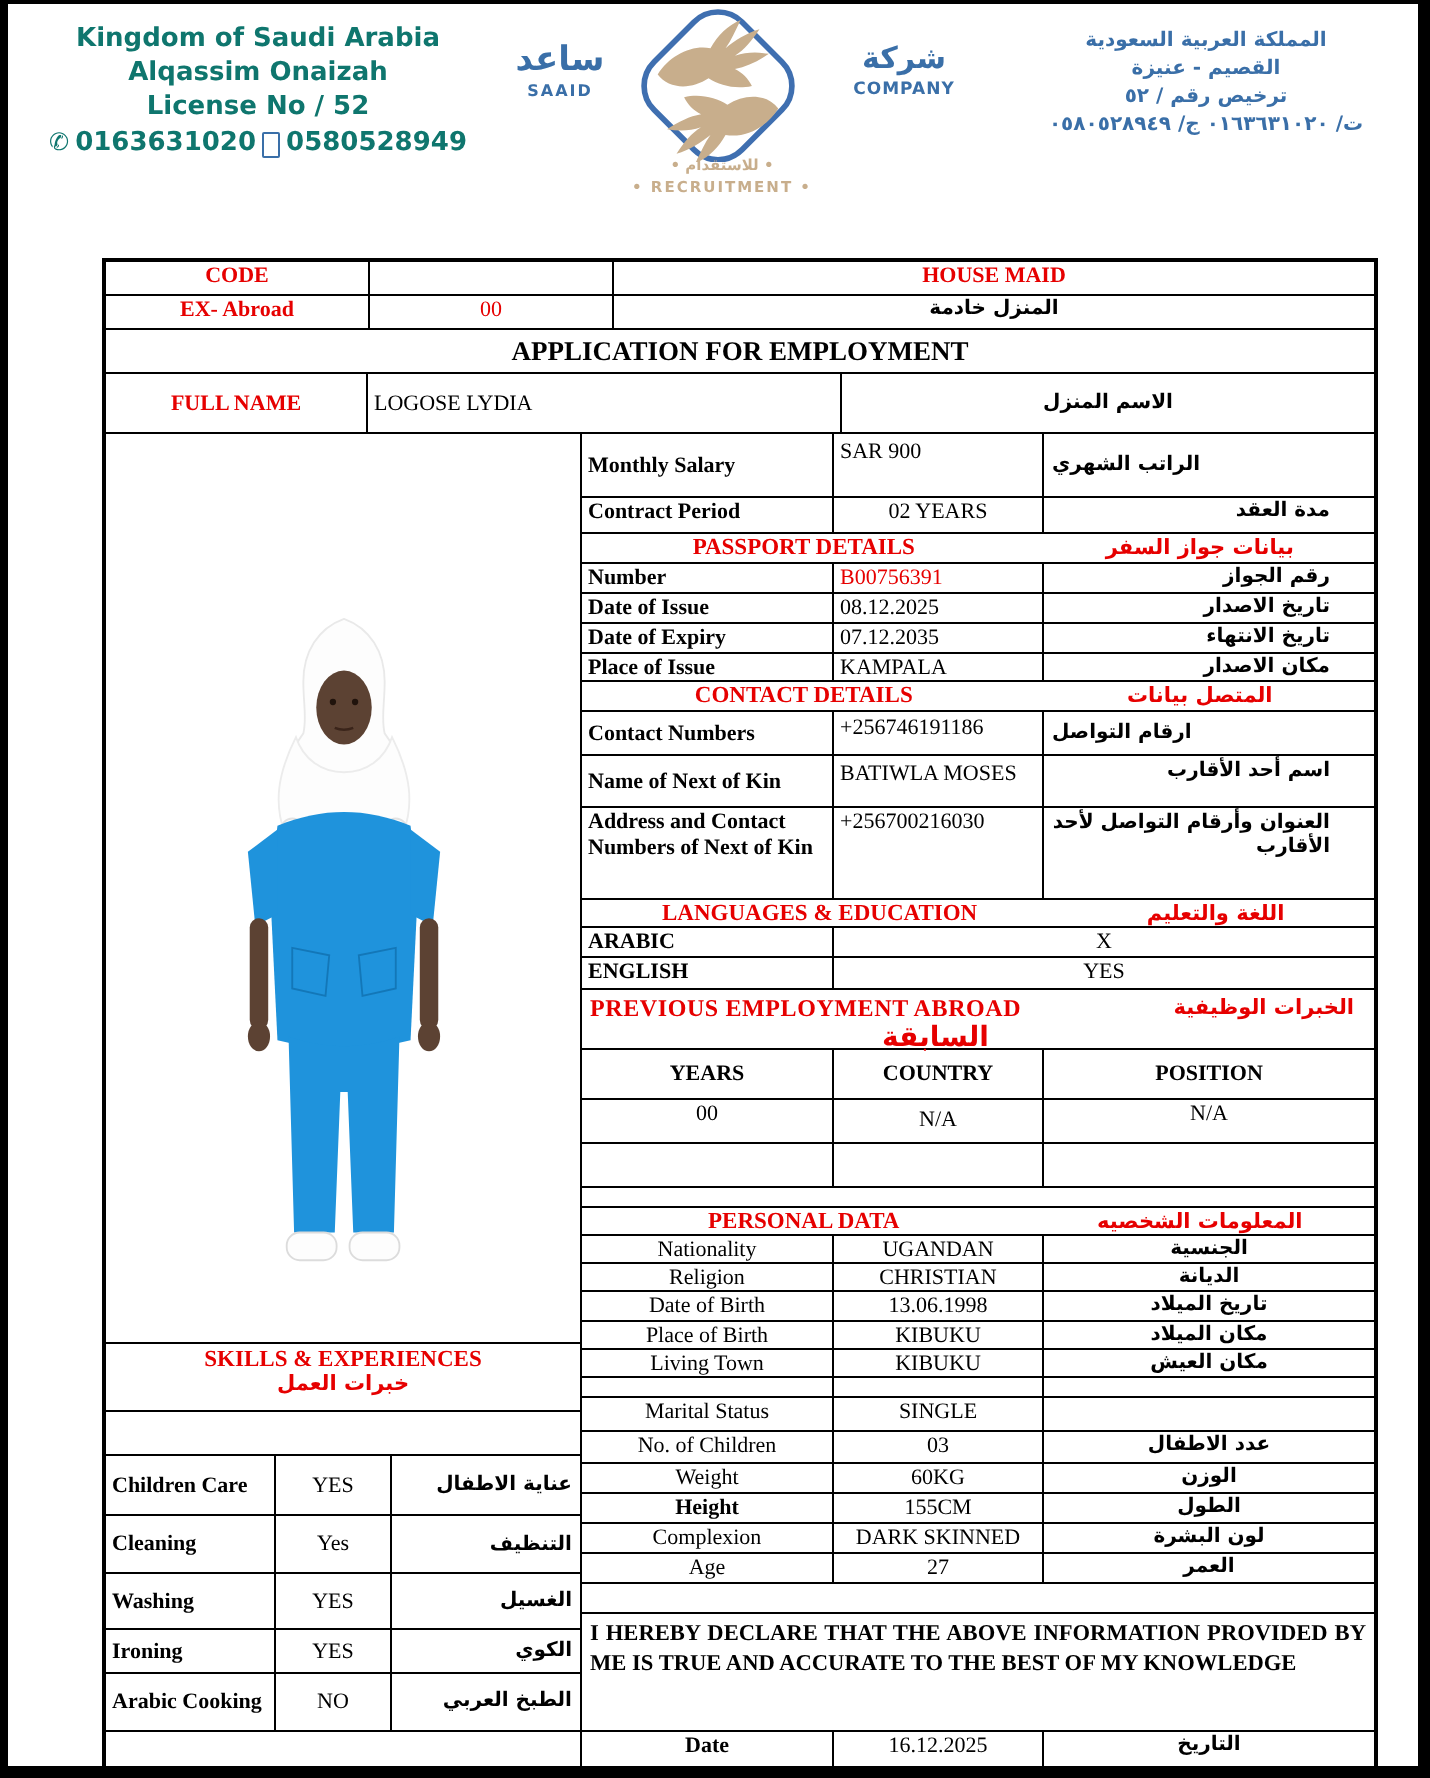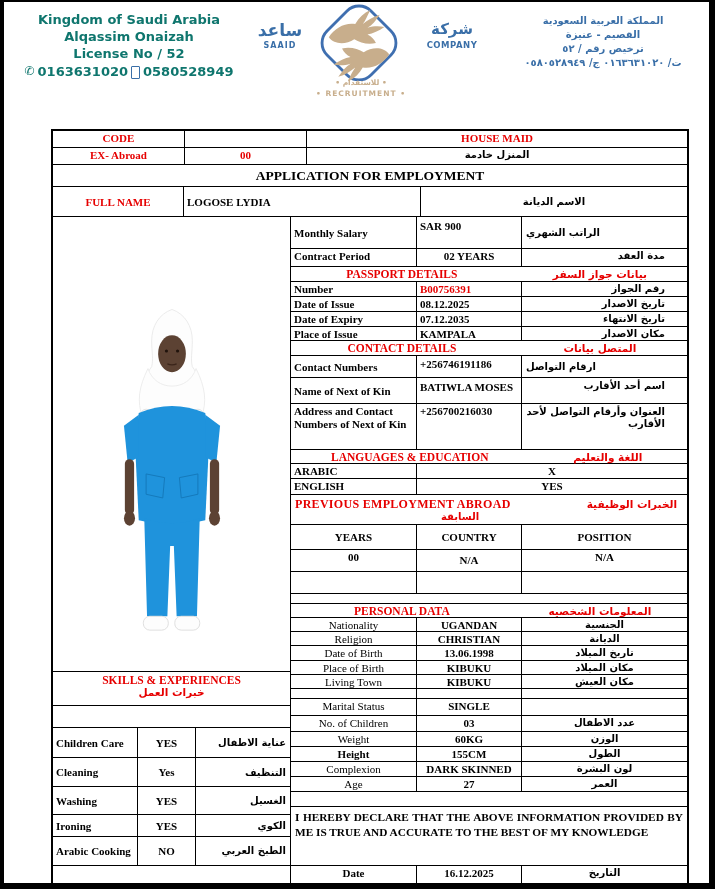--- a/index.html
+++ b/index.html
@@ -29,21 +29,21 @@
   .company .small-en{font-size:8.5px;font-weight:bold;letter-spacing:.5px;margin-top:3px;}
   .agency-ar{position:absolute;left:492px;top:12px;width:214px;text-align:center;direction:rtl;
     color:#3A6FA8;font-family:"DejaVu Sans", sans-serif;font-weight:bold;font-size:10px;line-height:1.4;}
   
   .form{position:absolute;left:47px;top:127px;width:634px;border:2px solid #000;background:#fff;}
   .r{display:flex;border-bottom:1px solid #000;box-sizing:border-box;}
   .r:last-child{border-bottom:none;}
   .c{border-right:1px solid #000;box-sizing:border-box;overflow:hidden;}
   .c.last{border-right:none;}
   .lbl{font-weight:bold;font-size:11px;padding:1px 3px;}
-  .val{font-weight:bold;font-size:11px;padding:1px 3px;}
+  .val{font-weight:normal;font-size:11px;padding:1px 3px;}
   .ar{font-family:"DejaVu Sans", sans-serif;font-weight:bold;font-size:10px;direction:rtl;padding:1px 4px;}
   .red{color:#E60000;}
   .ctr{text-align:center;}
   .rt{text-align:right;padding-right:22px;}
   .vmid{display:flex;align-items:center;}
   .hdr{display:flex;align-items:center;box-sizing:border-box;}
   .hdr .en{width:56%;text-align:center;font-weight:bold;font-size:11.5px;color:#E60000;}
   .hdr .arh{flex:1;text-align:center;font-family:"DejaVu Sans", sans-serif;direction:rtl;
     font-weight:bold;font-size:10.5px;color:#E60000;}
   
@@ -58,21 +58,21 @@
   .right-col{flex:1;display:flex;flex-direction:column;justify-content:space-between;}
   .photo-cell{height:455px;border-bottom:1px solid #000;box-sizing:border-box;
     display:flex;justify-content:center;align-items:flex-start;padding-top:80px;background:#fff;}
   .skills-hdr{height:34px;border-bottom:1px solid #000;box-sizing:border-box;text-align:center;
     color:#E60000;font-weight:bold;font-size:11.5px;padding-top:2px;}
   .skills-hdr .arh{font-family:"DejaVu Sans", sans-serif;font-size:10.5px;direction:rtl;font-weight:bold;}
   .decl{font-weight:bold;font-size:11.3px;line-height:1.35;padding:3px 4px;text-align:justify;}
   .prev-hdr{position:relative;}
   .prev-en{position:absolute;left:4px;top:2px;font-weight:bold;font-size:12px;color:#E60000;letter-spacing:.3px;}
   .prev-sab{position:absolute;left:150px;top:16px;font-family:"DejaVu Sans", sans-serif;
-    font-weight:bold;font-size:10px;color:#E60000;direction:rtl;}
+    font-weight:bold;font-size:14px;color:#E60000;direction:rtl;}
   .prev-ar{position:absolute;right:10px;top:3px;font-family:"DejaVu Sans", sans-serif;
     font-weight:bold;font-size:10.5px;color:#E60000;direction:rtl;}
 </style>
 </head>
 <body>
 
 <div class="page">
 
   <div class="header">
     <div class="agency-en">
@@ -134,21 +134,21 @@
       <div class="c last flex1 ar ctr">المنزل خادمة</div>
     </div>
 
     <div class="r" style="height:22px;align-items:center;justify-content:center">
       <div style="font-weight:bold;font-size:13.5px">APPLICATION FOR EMPLOYMENT</div>
     </div>
 
     <div class="r" style="height:30px">
       <div class="c w-n1 lbl red ctr vmid" style="justify-content:center">FULL NAME</div>
       <div class="c w-n2 val vmid">LOGOSE LYDIA</div>
-      <div class="c last flex1 ar ctr vmid" style="justify-content:center">الاسم الديانة</div>
+      <div class="c last flex1 ar ctr vmid" style="justify-content:center">الاسم المنزل</div>
     </div>
 
     <div class="body-wrap">
 
       <div class="left-col">
         <div class="photo-cell">
           <svg width="122" height="352" viewBox="0 0 132 362">
 
             <path d="M66,4 C52,9 44,22 44,38 C44,50 46,58 44,66 C38,74 34,84 34,96 C34,112 48,121 66,121 C84,121 98,112 98,96 C98,84 94,74 88,66 C86,58 88,50 88,38 C88,22 80,9 66,4 Z" fill="#fdfdfd" stroke="#e9e9e9"></path>
 

